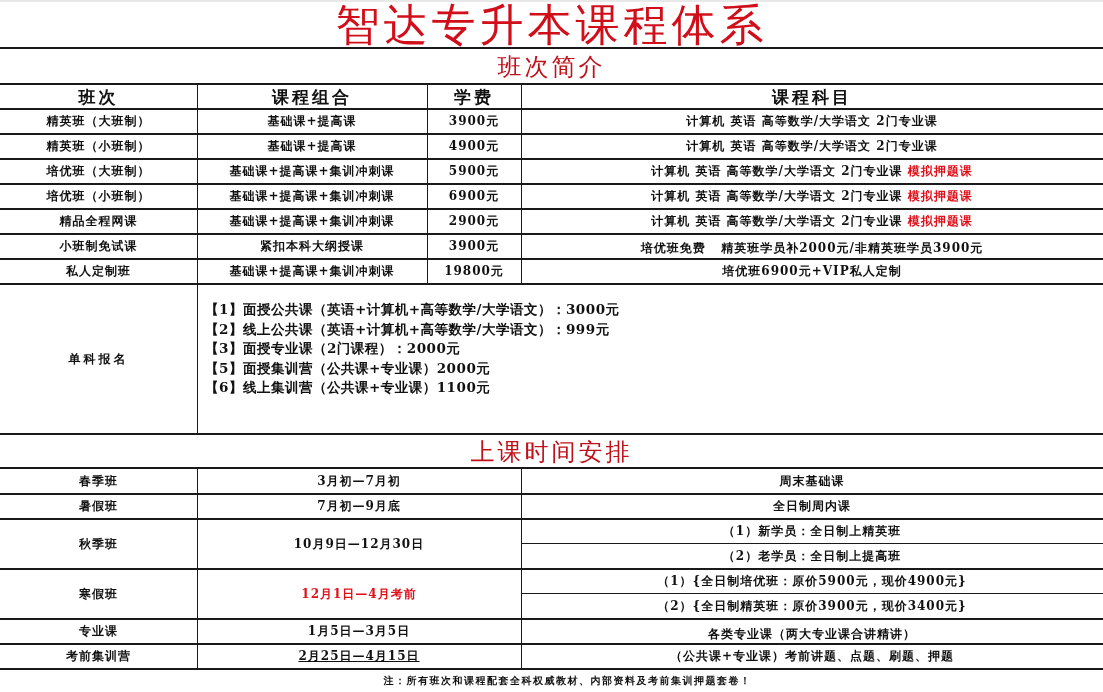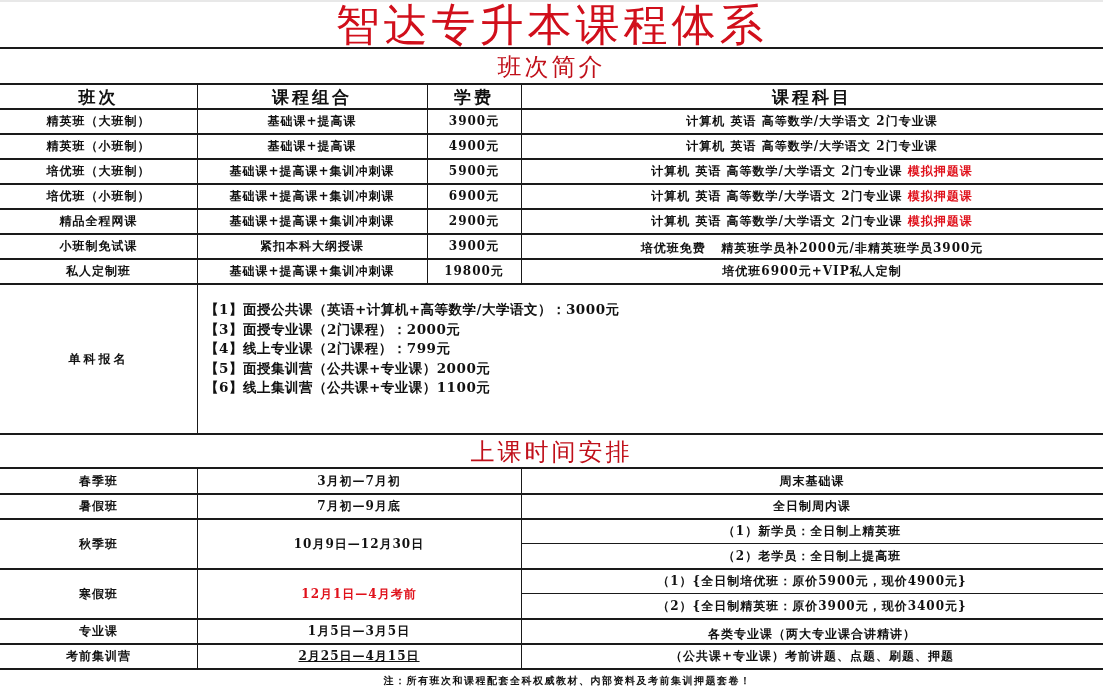--- a/index.html
+++ b/index.html
@@ -96,22 +96,22 @@
     <div class="cell" style="left:0;top:260px;width:197px;height:23px;">私人定制班</div>
     <div class="cell" style="left:197px;top:260px;width:230px;height:23px;">基础课+提高课+集训冲刺课</div>
     <div class="cell" style="left:427px;top:260px;width:94px;height:23px;">19800元</div>
     <div class="cell" style="left:521px;top:260px;width:582px;height:23px;">培优班6900元+VIP私人定制</div>
   </div>
   <div class="hl" style="top:283px;width:1103px;"></div>
 
   <div class="cell" style="left:0;top:285px;width:197px;height:148px;letter-spacing:3px;">单科报名</div>
   <div class="list">
     <div>【1】面授公共课（英语+计算机+高等数学/大学语文）：3000元</div>
+    <div>【2】线上公共课（英语+计算机+高等数学/大学语文）：999元</div>
     <div>【3】面授专业课（2门课程）：2000元</div>
-    <div>【4】线上专业课（2门课程）：799元</div>
     <div>【5】面授集训营（公共课+专业课）2000元</div>
     <div>【6】线上集训营（公共课+专业课）1100元</div>
   </div>
   <div class="hl" style="top:433px;width:1103px;"></div>
 
   <div class="vl" style="left:197px;top:84px;height:350px;"></div>
   <div class="vl" style="left:427px;top:84px;height:200px;"></div>
   <div class="vl" style="left:521px;top:84px;height:200px;"></div>
 </div>
 

